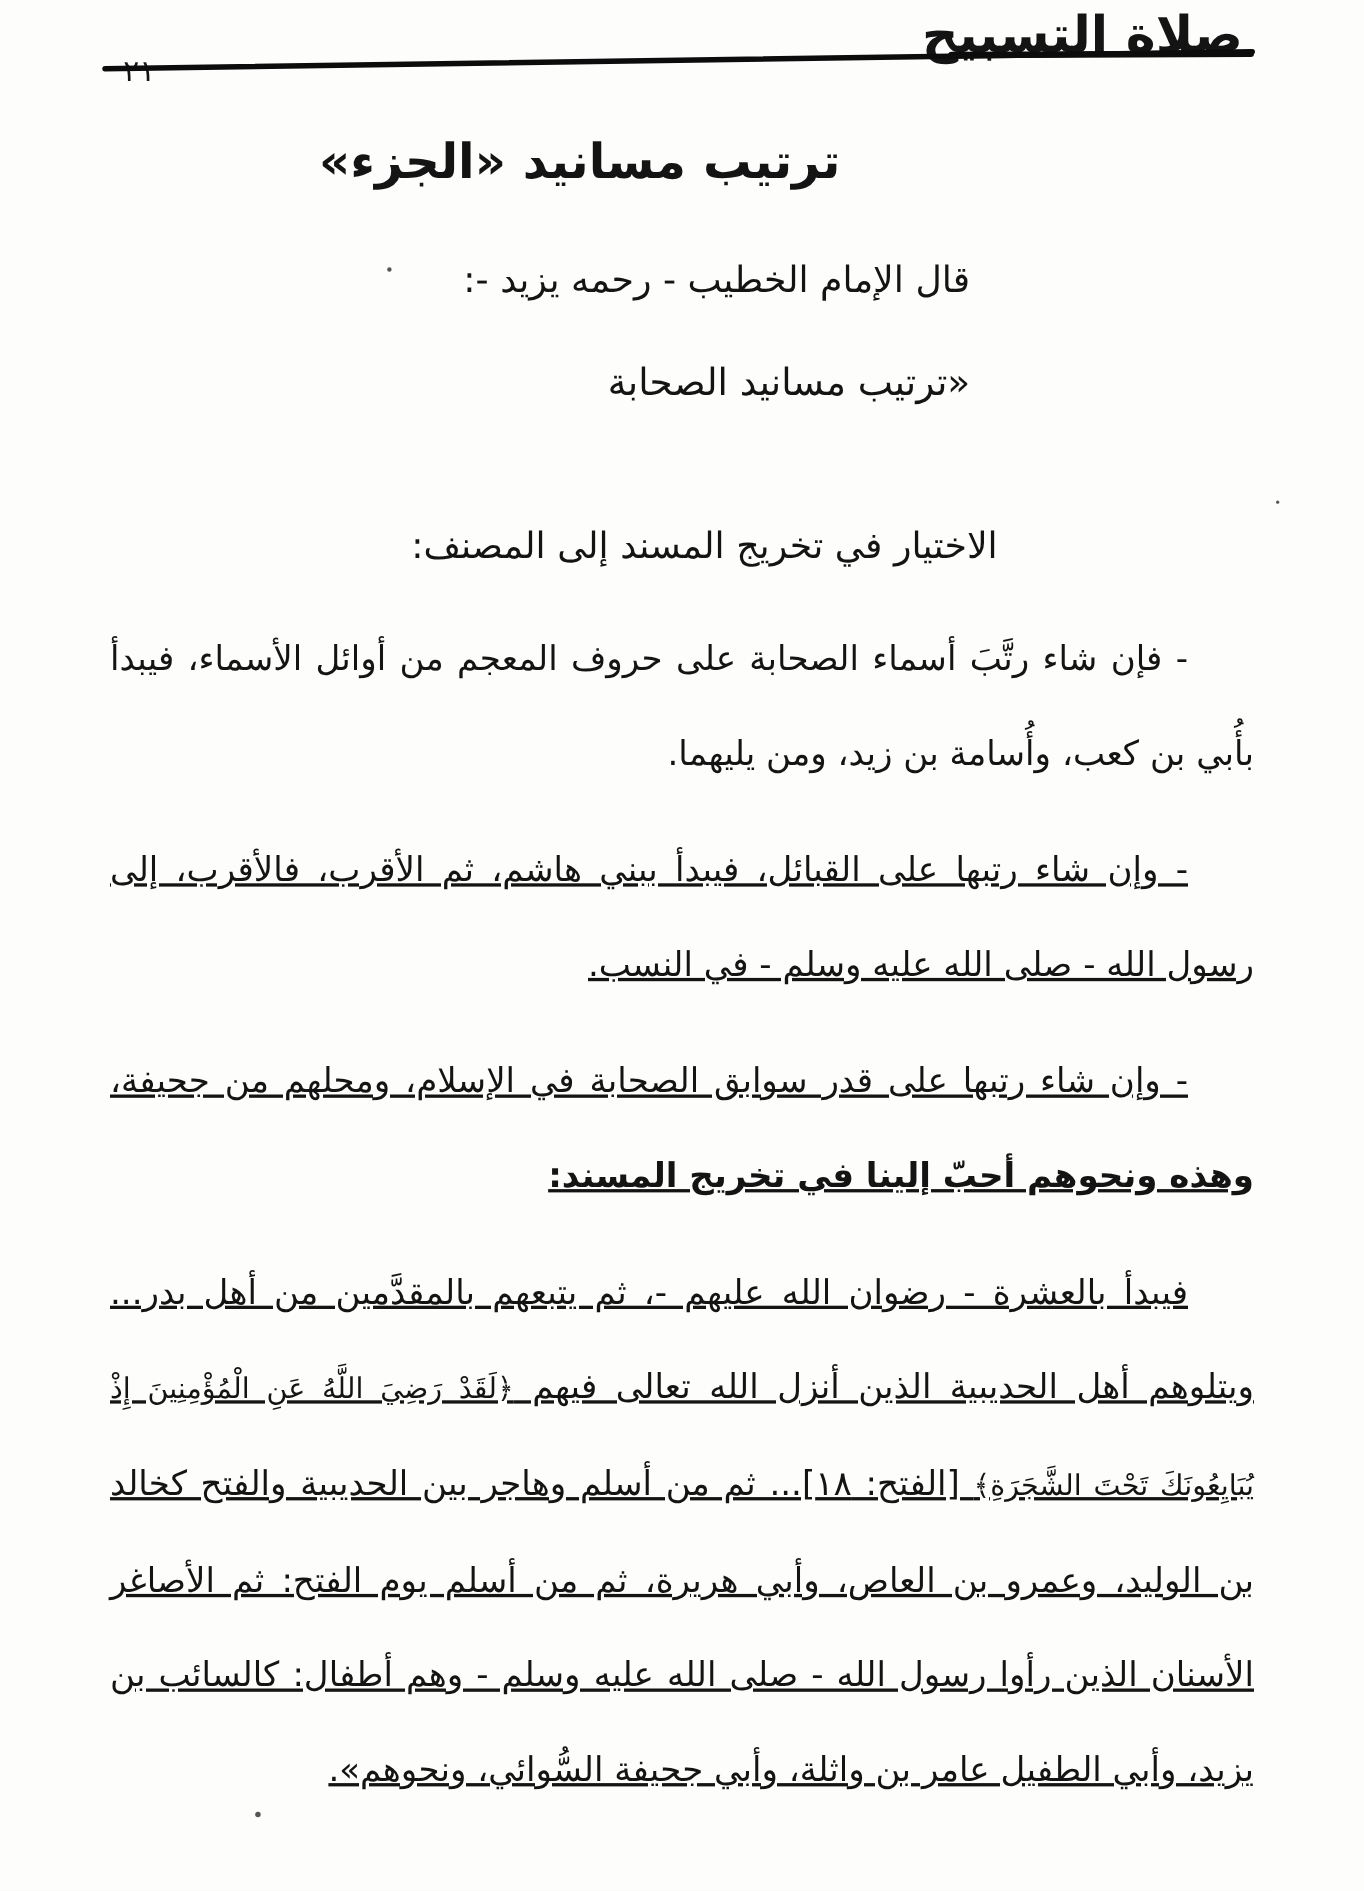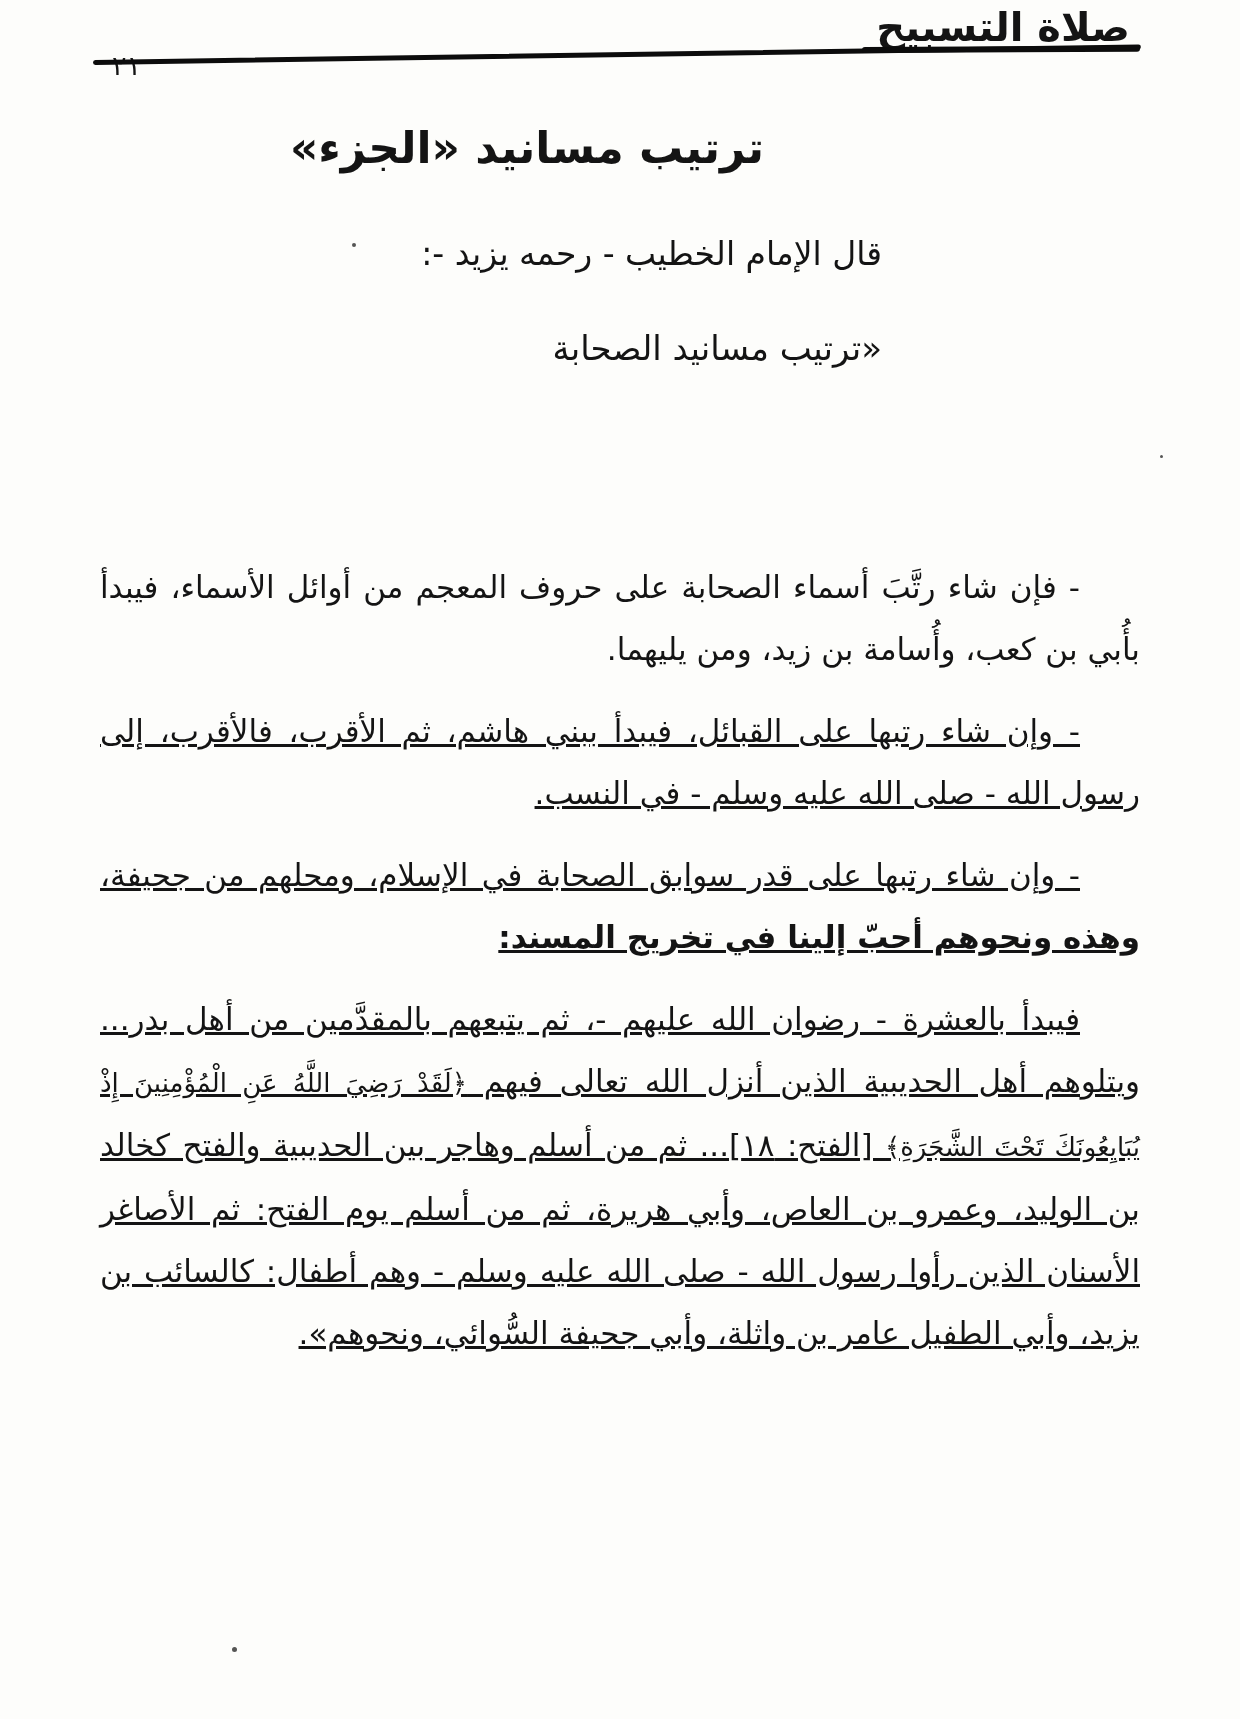--- a/index.html
+++ b/index.html
@@ -8,21 +8,21 @@
     width:1240px;height:1719px;
     margin:0 auto;
     background:#fdfdfb;
     color:#141414;
     font-family:"DejaVu Sans",sans-serif;
     overflow:hidden;
   }
   
   .book-title{
     position:absolute;top:4px;right:110px;
-    font-size:40px;font-weight:700;letter-spacing:0;margin-left:12px;
+    font-size:46px;font-weight:700;letter-spacing:0;margin-left:12px;
   }
   .page-number{
     position:absolute;top:18px;left:112px;
     font-size:27px;font-weight:400;margin-top:32px;
   }
   .rule{position:absolute;background:#0c0c0c;border-radius:3px;}
   .rule-main{
     top:60px;left:93px;width:1048px;height:5px;
     transform:rotate(-0.85deg);transform-origin:left center;
   }
@@ -43,21 +43,21 @@
     position:absolute;top:328px;right:358px;
     font-size:34px;white-space:nowrap;
   }
   .subheading{
     position:absolute;top:476px;right:333px;
     font-size:33px;white-space:nowrap;
   }
   
   .body{
     position:absolute;top:556px;right:100px;left:100px;
-    font-size:31px;line-height:62px;
+    font-size:31px;line-height:86px;
     text-align:justify;
   }
   .body p{margin:0;text-indent:60px;}
   .body p + p{margin-top:20px;text-decoration:underline;}
   .seg-normal{font-weight:400;}
   .seg-bold{font-weight:700;}
   .seg-quran{font-size:26px;letter-spacing:0.5px;}
   
   .speck{position:absolute;background:#2a2a2a;border-radius:50%;opacity:.8;}
   .speck-1{top:243px;right:884px;width:4px;height:4px;}
@@ -71,20 +71,21 @@
 
   <div class="book-title">صلاة التسبيح</div>
   <div class="page-number">٢١</div>
   <div class="rule rule-main"></div>
   <div class="rule rule-right"></div>
 
   <h1 class="title">ترتيب مسانيد «الجزء»</h1>
 
   <div class="attribution">قال الإمام الخطيب - رحمه يزيد -:</div>
   <div class="quote-open">«ترتيب مسانيد الصحابة</div>
+  <div class="subheading">الاختيار في تخريج المسند إلى المصنف:</div>
 
   <div class="body">
       <p><span class="seg-normal">- فإن شاء رتَّبَ أسماء الصحابة على حروف المعجم من أوائل الأسماء، فيبدأ بأُبي بن كعب، وأُسامة بن زيد، ومن يليهما.</span></p>
       <p><span class="seg-normal">- وإن شاء رتبها على القبائل، فيبدأ ببني هاشم، ثم الأقرب، فالأقرب، إلى رسول الله - صلى الله عليه وسلم - في النسب.</span></p>
       <p><span class="seg-normal">- وإن شاء رتبها على قدر سوابق الصحابة في الإسلام، ومحلهم من جحيفة، </span><span class="seg-bold">وهذه ونحوهم أحبّ إلينا في تخريج المسند:</span></p>
       <p><span class="seg-normal">فيبدأ بالعشرة - رضوان الله عليهم -، ثم يتبعهم بالمقدَّمين من أهل بدر... ويتلوهم أهل الحديبية الذين أنزل الله تعالى فيهم </span><span class="seg-quran">﴿لَقَدْ رَضِيَ اللَّهُ عَنِ الْمُؤْمِنِينَ إِذْ يُبَايِعُونَكَ تَحْتَ الشَّجَرَةِ﴾</span><span class="seg-normal"> [الفتح: ١٨]... ثم من أسلم وهاجر بين الحديبية والفتح كخالد بن الوليد، وعمرو بن العاص، وأبي هريرة، ثم من أسلم يوم الفتح: ثم الأصاغر الأسنان الذين رأوا رسول الله - صلى الله عليه وسلم - وهم أطفال: كالسائب بن يزيد، وأبي الطفيل عامر بن واثلة، وأبي جحيفة السُّوائي، ونحوهم».</span></p>
     </div>
 
   <div class="speck speck-1"></div>
   <div class="speck speck-2"></div>

